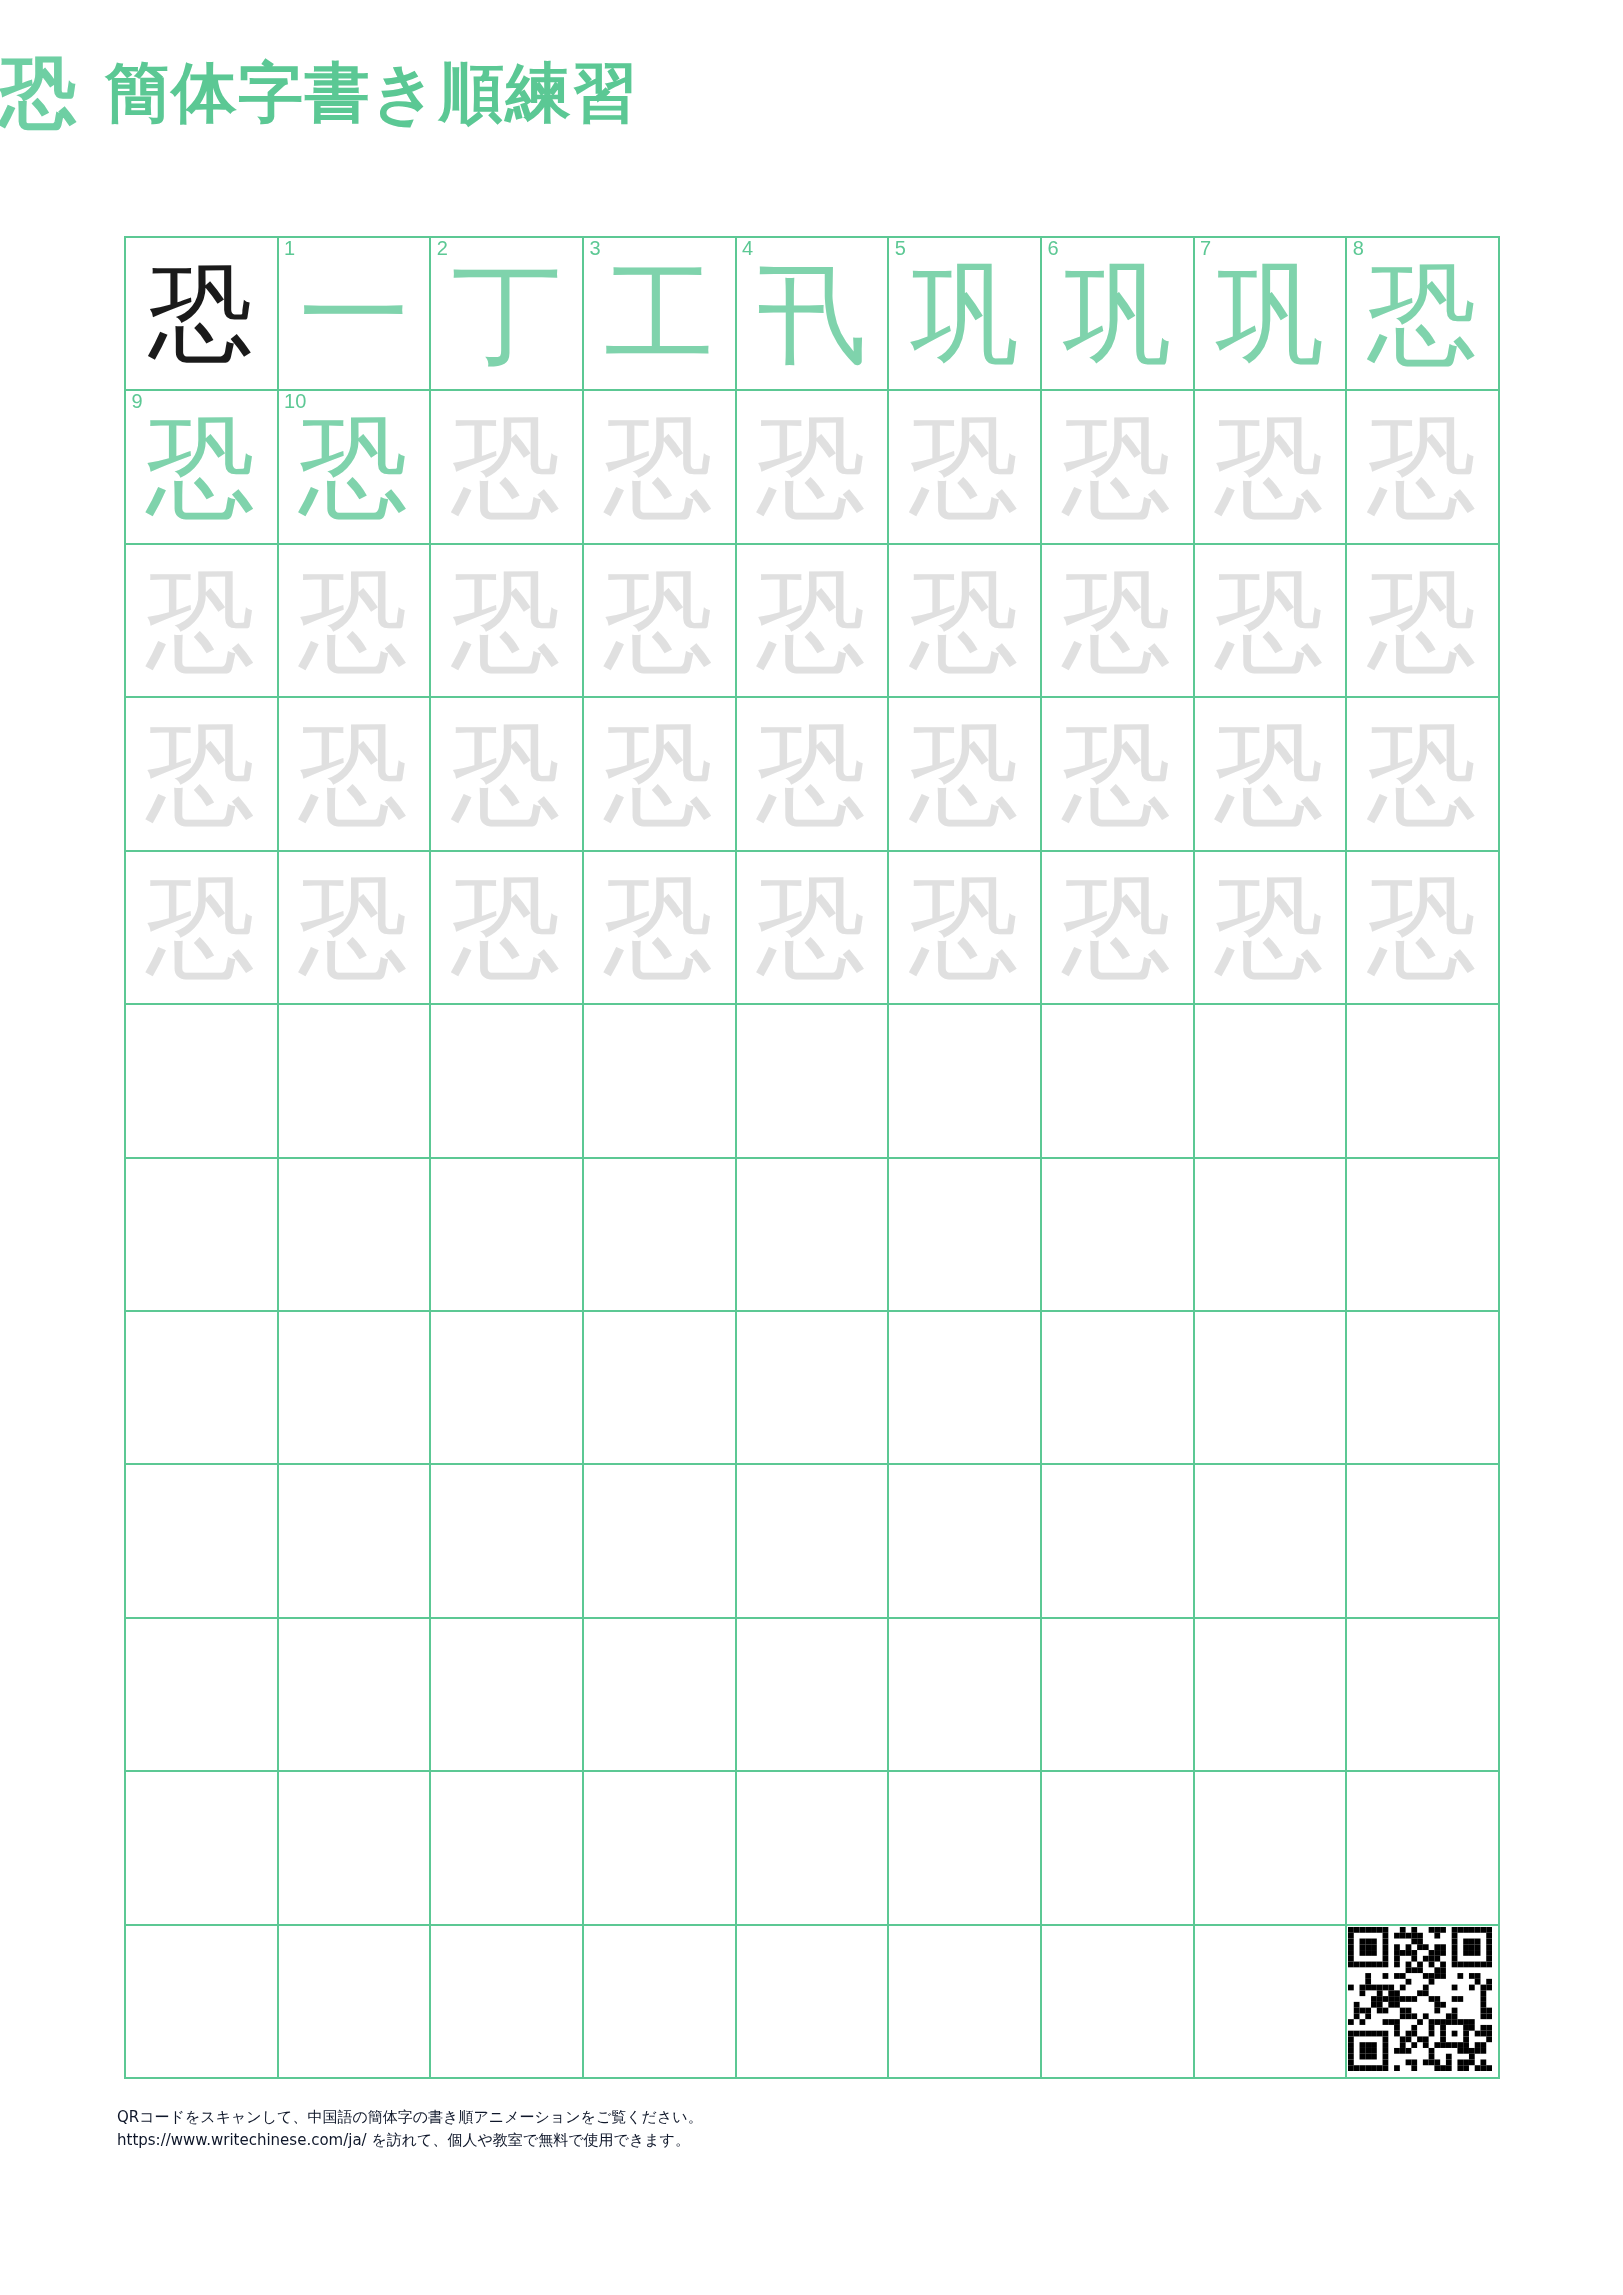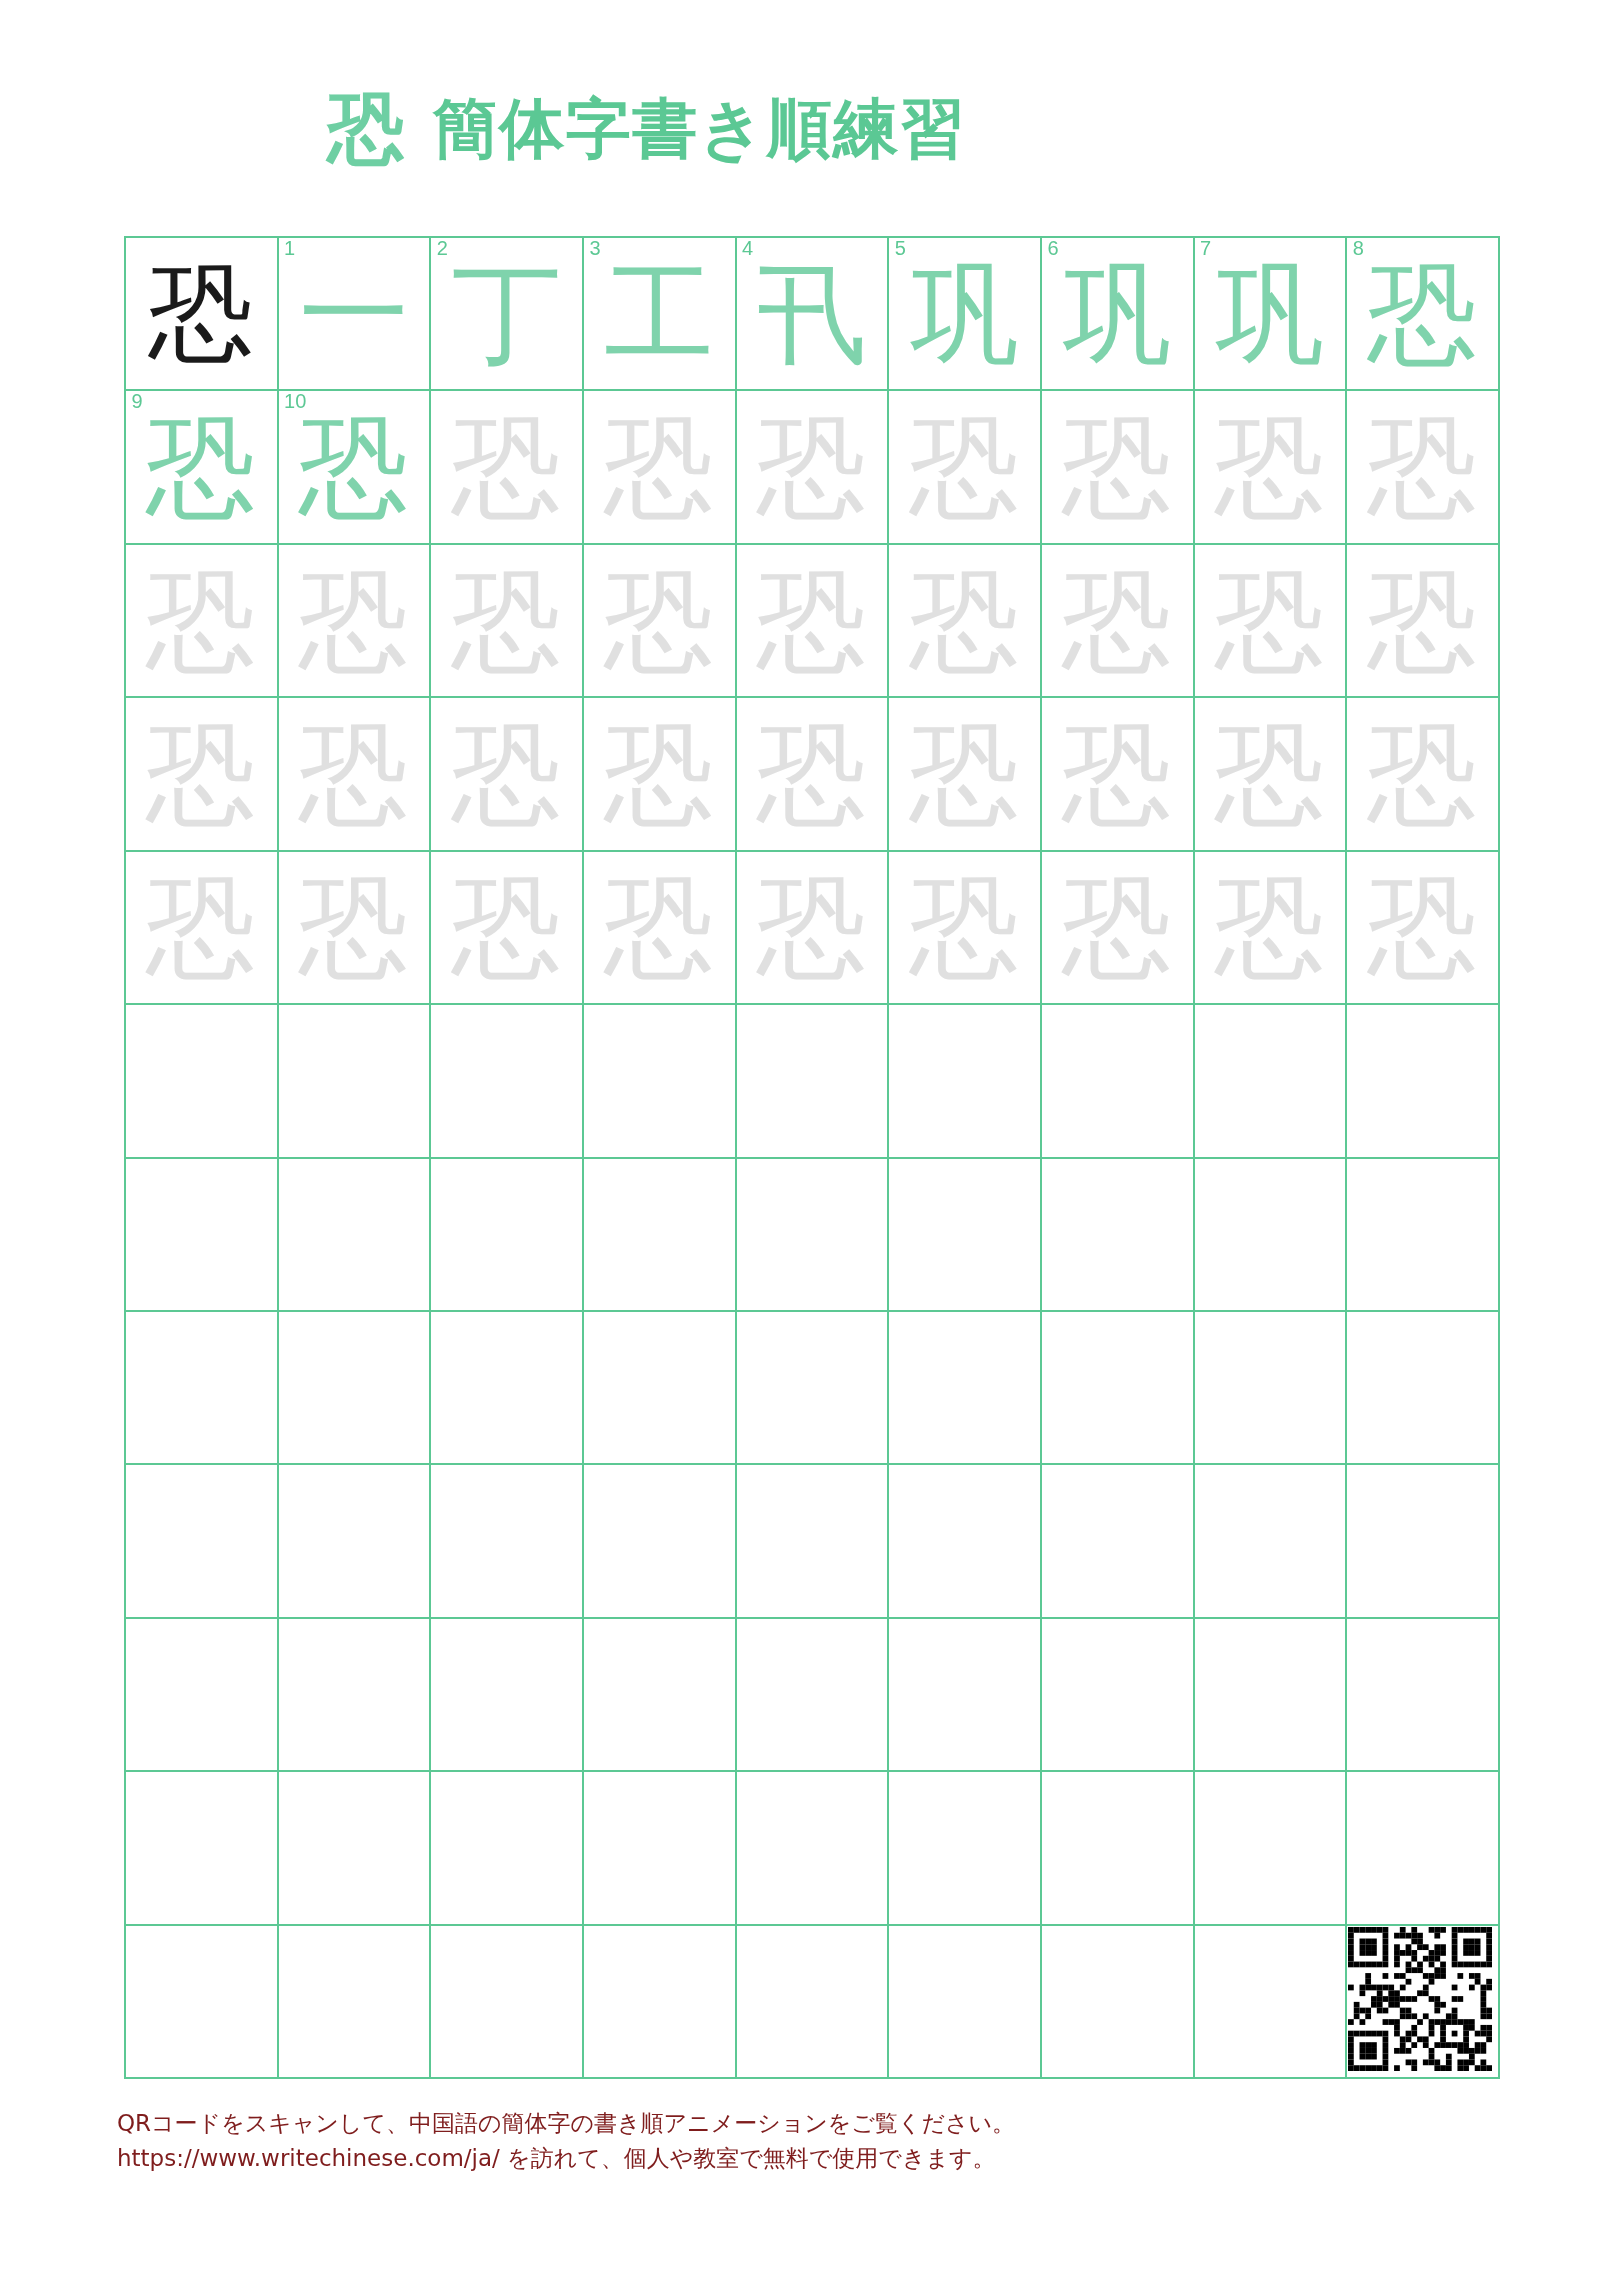--- a/index.html
+++ b/index.html
@@ -20,23 +20,21 @@
     width: 1623px;
     height: 2295px;
   }
 
   
   .header {
     position: absolute;
     left: 0;
     top: 54px;
     width: 1294px;
-    text-align: center;
     white-space: nowrap;
-    margin-top: 36px;
   }
   .header .hchar {
     font-size: 77px;
     font-weight: bold;
     color: #6ecfa3;
     letter-spacing: 0;
     vertical-align: middle;
     line-height: 1;
   }
   .header .htitle {
@@ -106,22 +104,22 @@
     background: #ffffff;
   }
   .qr svg { display: block; }
 
   
   .footer {
     position: absolute;
     left: 117px;
     top: 2106px;
     width: 1391px;
-    color: #7f1d1d;
-    font-size: 23px;
+    color: #0f172a;
+    font-size: 15px;
     line-height: 1.52;
     font-family: "DejaVu Sans", sans-serif;
   }
   .footer div { white-space: nowrap; }
 </style>
 </head>
 <body>
 
 <div class="page">
 

